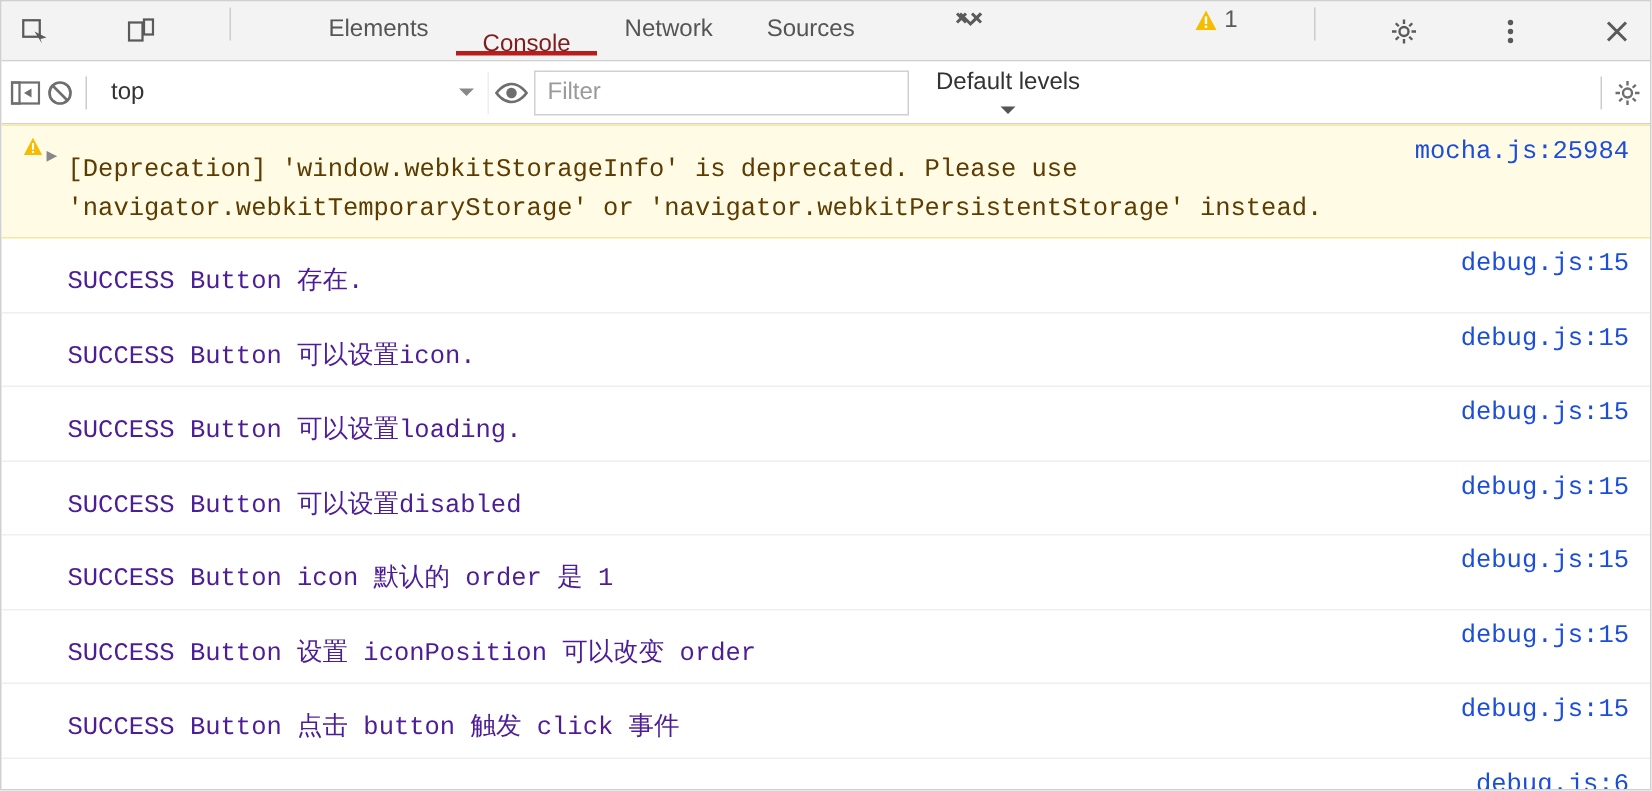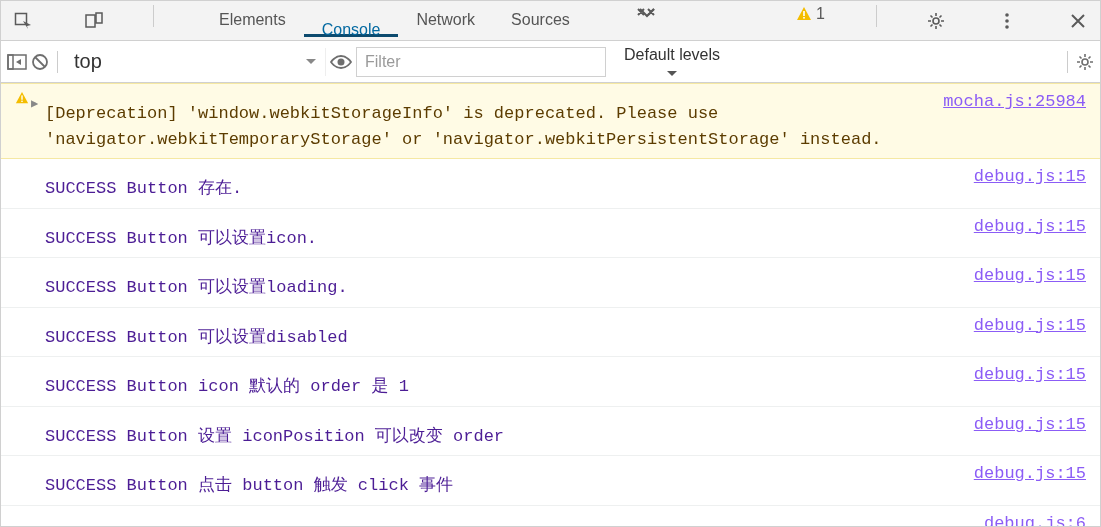--- a/index.html
+++ b/index.html
@@ -43,22 +43,22 @@
     align-items: center;
     padding: 0 18px;
     color: #555;
     font-size: 16px;
     cursor: pointer;
     border-bottom: 3px solid transparent;
     position: relative;
     top: 1px;
   }
   .tab.active {
-    color: #0369a1;
-    border-bottom: 3px solid #0c4a6e;
+    color: #7f1d1d;
+    border-bottom: 3px solid #b91c1c;
     margin-top: 20px;
   }
   .overflow {
     display: flex;
     align-items: center;
     padding: 0 10px;
     color: #5a5a5a;
     font-size: 18px;
     cursor: pointer;
   }
@@ -89,21 +89,21 @@
   }
   .subbar .ic-btn { color: #6e6e6e; }
   .ctx-select {
     display: flex;
     align-items: center;
     justify-content: space-between;
     width: 260px;
     height: 28px;
     padding: 0 8px;
     color: #333;
-    font-size: 20px;
+    font-size: 16px;
     cursor: pointer;
     border-right: 1px solid #eee;
     gap: 6px;
   }
   .ctx-select .dd { color: #888; }
   .filter-input {
     width: 250px;
     height: 30px;
     border: 1px solid #d0d0d0;
     padding: 0 8px;
@@ -148,22 +148,21 @@
   }
   .row .msg {
     flex: 1;
     white-space: pre-wrap;
     color: #5c3c00;
     margin-top: 12px;
   }
   .row.plain .msg { color: #4c1d95; }
   .row .src {
     flex: none;
-    color: #8b5cf6;
-    text-decoration: underline;
+    color: #1d4ed8;
     cursor: pointer;
     padding-left: 20px;
     text-align: right;
   }
   .tri {
     color: #888;
     font-size: 12px;
     margin-top: 4px;
   }
   svg { display: block; }

